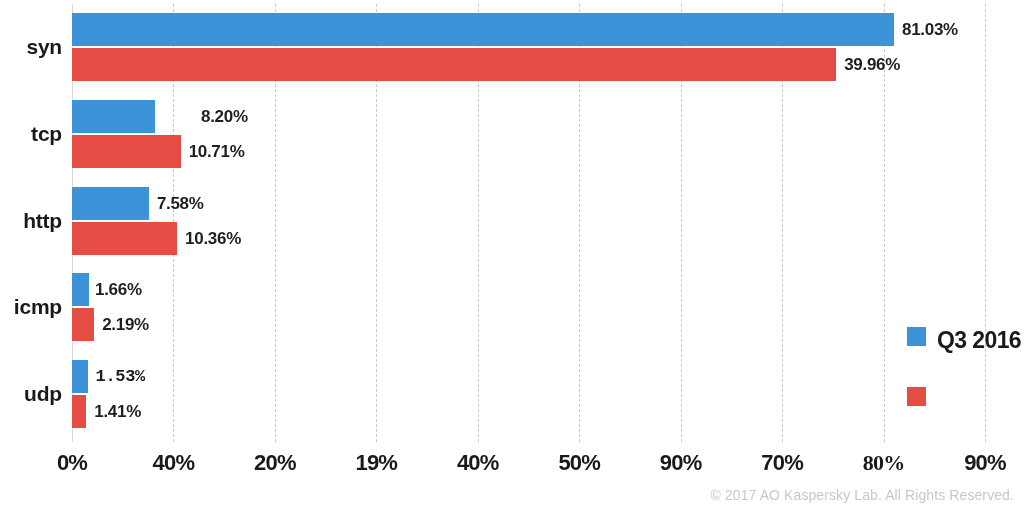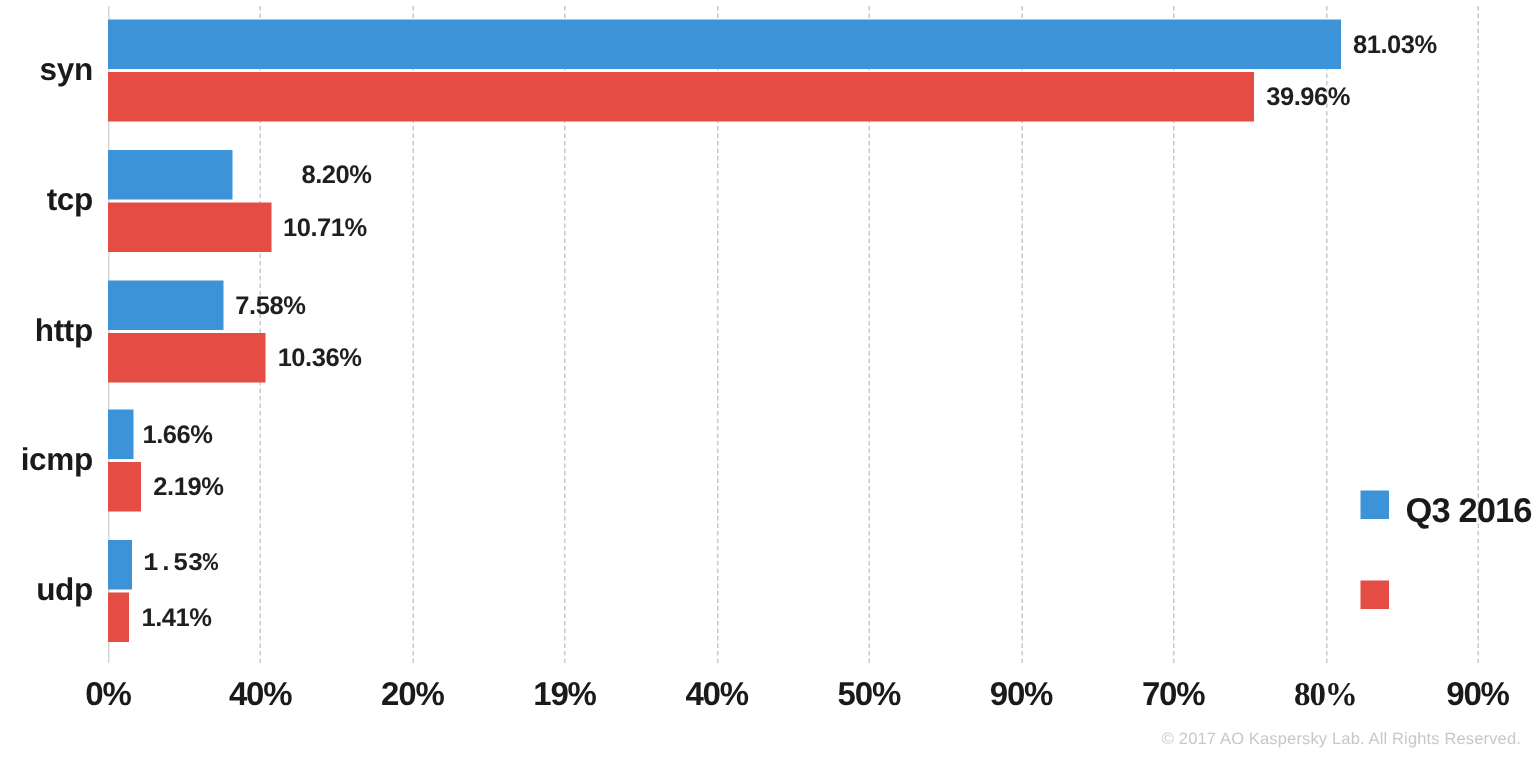--- a/index.html
+++ b/index.html
@@ -107,21 +107,21 @@
     color: #1a1a1a;
     letter-spacing: -0.6px;
     white-space: nowrap;
   }
 
   
   .copyright {
     position: absolute;
     right: 10px;
     top: 487px;
-    font-size: 11px;
+    font-size: 14px;
     font-weight: normal;
     color: #c8c8c8;
     letter-spacing: 0.1px;
     white-space: nowrap;
   }
 </style>
 </head>
 <body>
 
 <div id="chart-root">

